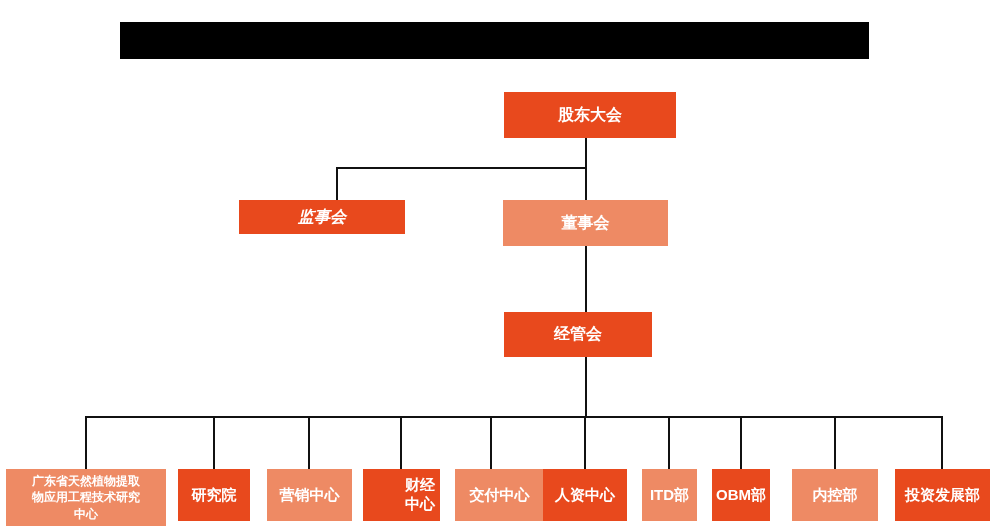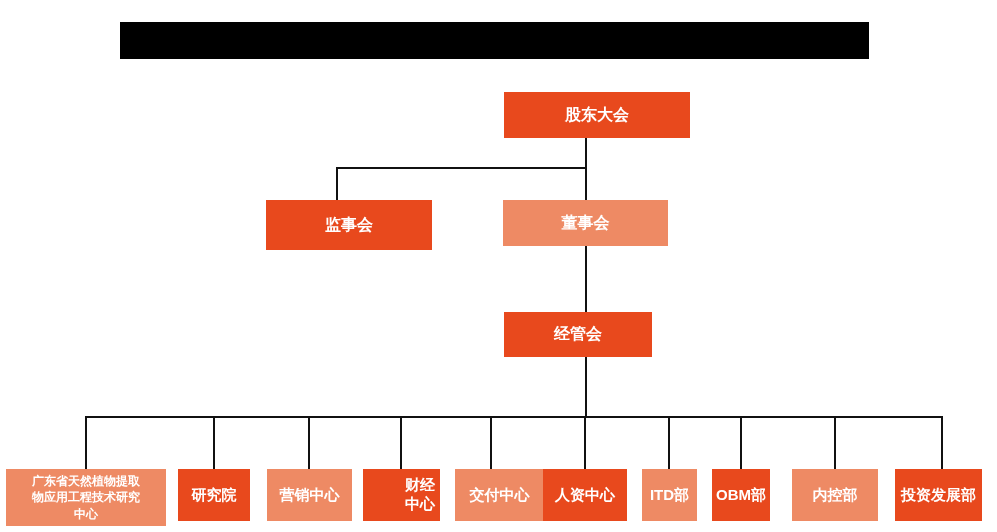--- a/index.html
+++ b/index.html
@@ -12,36 +12,36 @@
     position:absolute;display:flex;align-items:center;justify-content:center;
     color:#ffffff;font-weight:bold;text-align:center;box-sizing:border-box;
   }
   .dark{background:#E8491D;}
   .light{background:#EE8A64;}
   .lvl{font-size:16px;}
   .dept{font-size:15px;top:469px;height:52px;}
   .line{position:absolute;background:#111111;}
 
   
-  .n-root{left:504px;top:92px;width:186px;height:46px;}
-  .n-sup {left:266px;top:200px;width:166px;height:50px;}
+  .n-root{left:504px;top:92px;width:172px;height:46px;}
+  .n-sup {left:239px;top:200px;width:166px;height:34px;font-style:italic;}
   .n-brd {left:503px;top:200px;width:165px;height:46px;}
   .n-mgmt{left:504px;top:312px;width:148px;height:45px;}
 
   
   .d0{left:6px;width:160px;height:57px;font-size:12px;line-height:1.35;padding:0 22px;}
   .d1{left:178px;width:72px;}
   .d2{left:267px;width:85px;}
   .d3{left:363px;width:77px;padding-left:37px;}
   .d4{left:455px;width:89px;}
   .d5{left:543px;width:84px;}
   .d6{left:642px;width:55px;}
   .d7{left:712px;width:58px;}
   .d8{left:792px;width:86px;}
-  .d9{left:895px;width:87px;}
+  .d9{left:895px;width:95px;}
 
   
   .c-root-down {left:585px;top:138px;width:2px;height:62px;}
   .c-top-h     {left:336px;top:167px;width:251px;height:2px;}
   .c-sup-down  {left:336px;top:167px;width:2px;height:33px;}
   .c-brd-mgmt  {left:585px;top:246px;width:2px;height:66px;}
   .c-mgmt-down {left:585px;top:357px;width:2px;height:60px;}
   .c-bottom-h  {left:85px;top:416px;width:858px;height:2px;}
   .dropline{top:416px;width:2px;height:53px;}
   .p0{left:85px;}  .p1{left:213px;} .p2{left:308px;} .p3{left:400px;} .p4{left:490px;}

